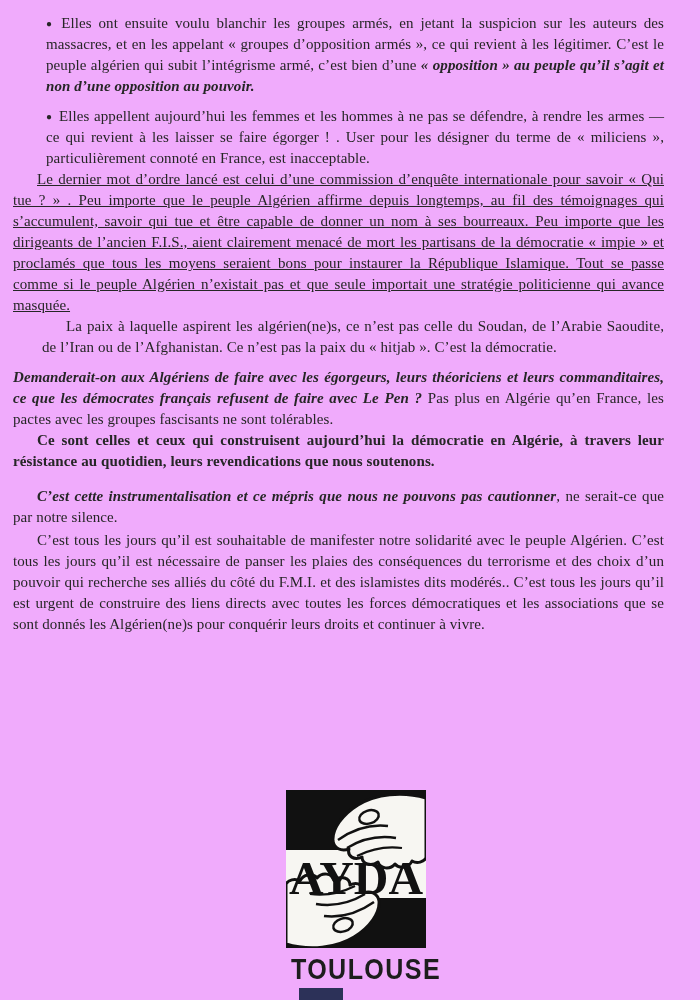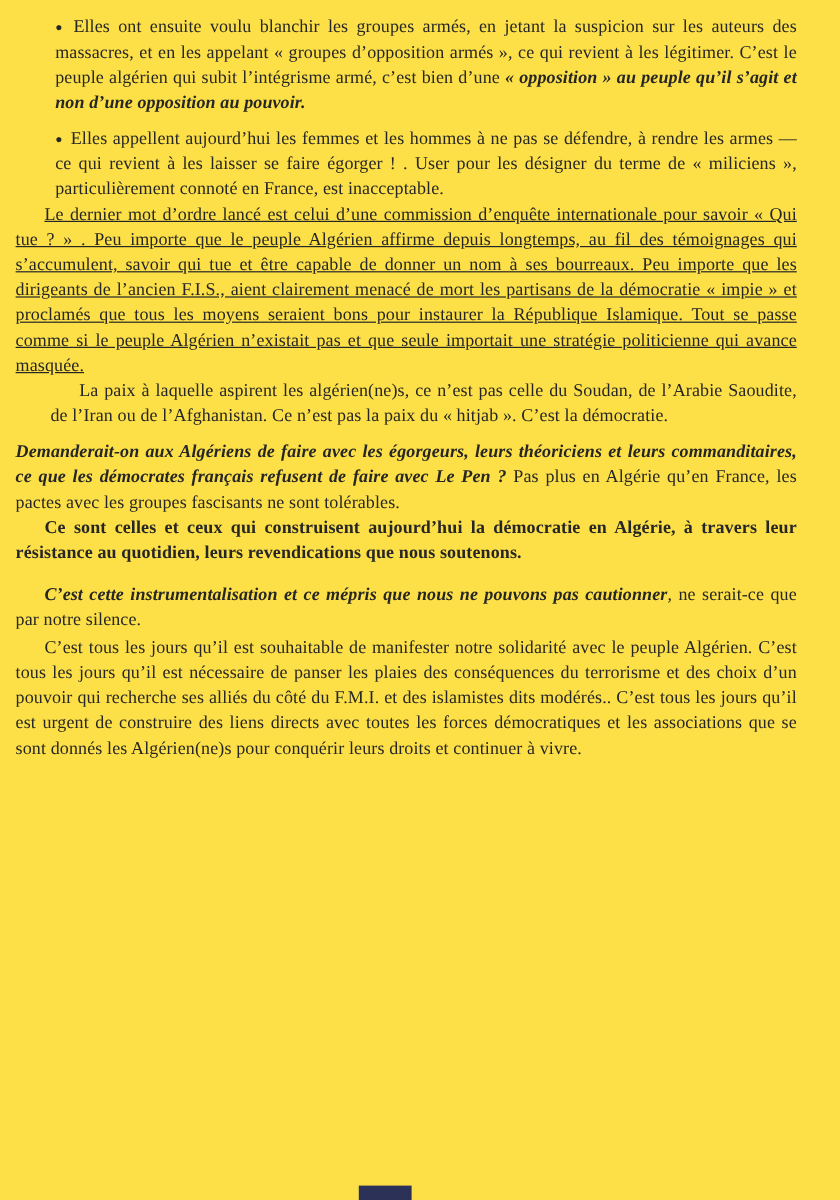--- a/index.html
+++ b/index.html
@@ -55,31 +55,55 @@
     white-space:nowrap;
   }
   .bottom-mark{
     position:absolute;left:299px;top:988px;width:44px;height:12px;
     background:#2c3158;
   }
 </style>
 </head>
 <body>
 
-<div class="page" style="background: #fde047;">
+<div class="page" style="background: #f0abfc;">
 
   <div class="text-column">
 
   <p class="block bullet"><span class="bullet-marker">●</span><span class="run-n">Elles ont ensuite voulu blanchir les groupes armés, en jetant la suspicion sur les auteurs des massacres, et en les appelant « groupes d’opposition armés », ce qui revient à les légitimer. C’est le peuple algérien qui subit l’intégrisme armé, c’est bien d’une </span><span class="run-bi">« opposition » au peuple qu’il s’agit et non d’une opposition au pouvoir.</span></p>
       <p class="block bullet"><span class="bullet-marker">●</span><span class="run-n">Elles appellent aujourd’hui les femmes et les hommes à ne pas se défendre, à rendre les armes — ce qui revient à les laisser se faire égorger ! . User pour les désigner du terme de « miliciens », particulièrement connoté en France, est inacceptable.</span></p>
       <p class="block para indent"><span class="run-n">Le dernier mot d’ordre lancé est celui d’une commission d’enquête internationale pour savoir « Qui tue ? » . Peu importe que le peuple Algérien affirme depuis longtemps, au fil des témoignages qui s’accumulent, savoir qui tue et être capable de donner un nom à ses bourreaux. Peu importe que les dirigeants de l’ancien F.I.S., aient clairement menacé de mort les partisans de la démocratie « impie » et proclamés que tous les moyens seraient bons pour instaurer la République Islamique. Tout se passe comme si le peuple Algérien n’existait pas et que seule importait une stratégie politicienne qui avance masquée.</span></p>
       <p class="block para indent"><span class="run-n">La paix à laquelle aspirent les algérien(ne)s, ce n’est pas celle du Soudan, de l’Arabie Saoudite, de l’Iran ou de l’Afghanistan. Ce n’est pas la paix du « hitjab ». C’est la démocratie.</span></p>
       <p class="block para"><span class="run-bi">Demanderait-on aux Algériens de faire avec les égorgeurs, leurs théoriciens et leurs commanditaires, ce que les démocrates français refusent de faire avec Le Pen ? </span><span class="run-n">Pas plus en Algérie qu’en France, les pactes avec les groupes fascisants ne sont tolérables.</span></p>
       <p class="block para indent"><span class="run-b">Ce sont celles et ceux qui construisent aujourd’hui la démocratie en Algérie, à travers leur résistance au quotidien, leurs revendications que nous soutenons.</span></p>
       <p class="block para indent"><span class="run-bi">C’est cette instrumentalisation et ce mépris que nous ne pouvons pas cautionner</span><span class="run-n">, ne serait-ce que par notre silence.</span></p>
       <p class="block para indent"><span class="run-n">C’est tous les jours qu’il est souhaitable de manifester notre solidarité avec le peuple Algérien. C’est tous les jours qu’il est nécessaire de panser les plaies des conséquences du terrorisme et des choix d’un pouvoir qui recherche ses alliés du côté du F.M.I. et des islamistes dits modérés.. C’est tous les jours qu’il est urgent de construire des liens directs avec toutes les forces démocratiques et les associations que se sont donnés les Algérien(ne)s pour conquérir leurs droits et continuer à vivre.</span></p>
     </div>
 
 
+  <div class="logo-block">
+    <svg class="logo-square" viewBox="0 0 140 158" xmlns="http://www.w3.org/2000/svg">
+      <rect x="0" y="0" width="140" height="158" fill="#111111"></rect>
+      <rect x="0" y="60" width="140" height="48" fill="#f7f6f2"></rect>
+      <g id="hand">
+        <path d="M140 8
+                 C 116 1, 90 4, 72 15
+                 C 56 25, 46 39, 47 51
+                 C 48 58, 55 62, 63 59
+                 C 61 66, 68 71, 76 67
+                 C 76 74, 85 77, 92 72
+                 C 94 79, 104 80, 109 74
+                 C 113 79, 123 78, 126 71
+                 C 131 74, 138 72, 140 68 Z" fill="#f7f6f2" stroke="#111111" stroke-width="3" stroke-linejoin="round"></path>
+        <path d="M52 50 Q 76 33 102 36" fill="none" stroke="#111111" stroke-width="2.5"></path>
+        <path d="M61 58 Q 84 44 110 48" fill="none" stroke="#111111" stroke-width="2.5"></path>
+        <path d="M71 66 Q 93 55 116 58" fill="none" stroke="#111111" stroke-width="2.2"></path>
+        <ellipse cx="83" cy="27" rx="10" ry="6.5" transform="rotate(-18 83 27)" fill="#f7f6f2" stroke="#111111" stroke-width="2.5"></ellipse>
+      </g>
+      <use href="#hand" transform="rotate(180 70 81)"></use>
+      <text x="70" y="104" text-anchor="middle" font-family="Liberation Serif, serif" font-weight="bold" font-size="46" fill="#111111" textLength="134" lengthAdjust="spacingAndGlyphs">AYDA</text>
+    </svg>
+    <div class="logo-city">TOULOUSE</div>
+  </div>
 
   <div class="bottom-mark" style="background: rgb(44, 49, 88);"></div>
 
 </div>
 
 </body></html>

